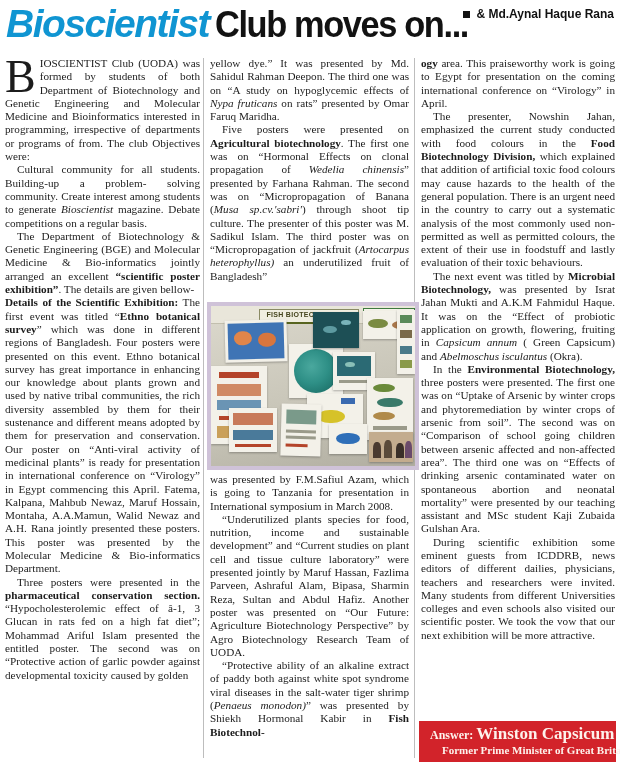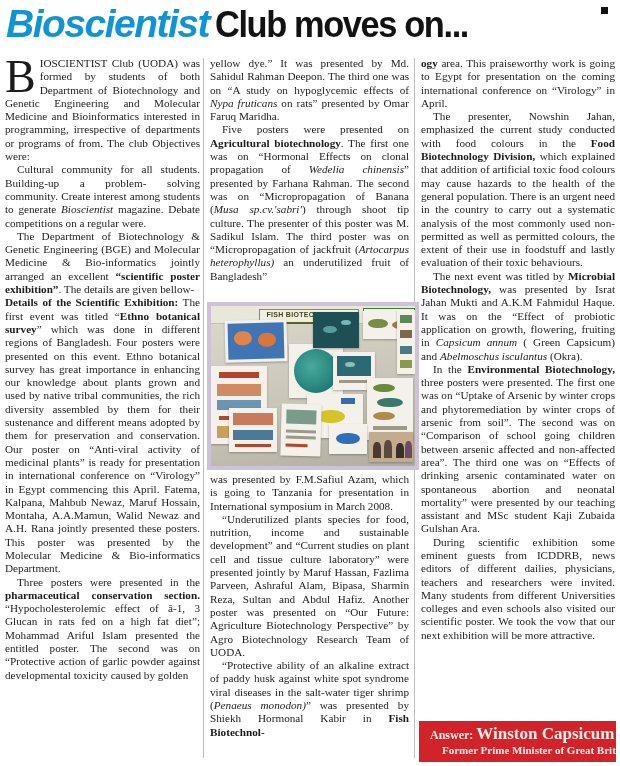--- a/index.html
+++ b/index.html
@@ -55,42 +55,43 @@
 </head>
 <body>
 
 <div class="page">
 
   <div class="header">
     <span class="brand">Bioscientist</span><span class="title">Club moves on...</span>
     <div class="authors">
       <span class="square"></span>
       <div class="author-lines">
+        <div>&amp; Md.Aynal Haque Rana</div>
       </div>
     </div>
   </div>
 
   <div class="vrule r1"></div>
   <div class="vrule r2"></div>
 
   <div class="col col1">
       <p class="para ni"><span class="dropcap">B</span><span>IOSCIENTIST Club (UODA) was formed by students of both Department of Biotechnology and Genetic Engineering and Molecular Medicine and Bioinformatics interested in programming, irrespective of departments or programs of from. The club Objectives were:</span></p>
-      <p class="para"><span>Cultural community for all students.  Building-up a problem- solving community.  Create interest among students to generate </span><span class="i">Bioscientist</span><span> magazine.  Debate competitions on a regular were.</span></p>
+      <p class="para"><span>Cultural community for all students.  Building-up a problem- solving community.  Create interest among students to generate </span><span class="i">Bioscientist</span><span> magazine.  Debate competitions on a regular basis.</span></p>
       <p class="para"><span>The Department of Biotechnology &amp; Genetic Engineering (BGE) and Molecular Medicine &amp; Bio-informatics jointly arranged an excellent </span><span class="b">“scientific poster exhibition”</span><span>. The details are given bellow-</span></p>
       <p class="para ni"><span class="b">Details of the Scientific Exhibition:</span><span> The first event was titled “</span><span class="b">Ethno botanical survey</span><span>” which was  done in different regions of Bangladesh. Four posters were presented on this event. Ethno botanical survey has great importance in enhancing our knowledge about plants grown and used by native tribal communities, the rich diversity assembled by them for their sustenance and different means adopted by them for preservation and conservation. Our poster on “Anti-viral activity of medicinal plants” is ready for presentation in international conference on “Virology” in Egypt commencing this April. Fatema, Kalpana, Mahbub Newaz, Maruf Hossain, Montaha, A.A.Mamun, Walid Newaz and A.H. Rana jointly presented these posters. This poster was presented by the Molecular Medicine &amp; Bio-informatics Department.</span></p>
       <p class="para"><span>Three posters were presented in the </span><span class="b">pharmaceutical conservation section.</span><span>  “Hypocholesterolemic effect of â-1, 3 Glucan in rats fed on a high fat diet”; Mohammad Ariful Islam presented the entitled poster. The second was on “Protective action of garlic powder against developmental toxicity caused by golden</span></p>
     </div>
   <div class="col col2a">
       <p class="para ni"><span>yellow dye.” It was presented by Md. Sahidul Rahman Deepon. The third one was on “A study on hypoglycemic effects of </span><span class="i">Nypa fruticans</span><span> on rats” presented by Omar Faruq Maridha.</span></p>
       <p class="para"><span>Five posters were presented on </span><span class="b">Agricultural biotechnology</span><span>. The first one was on “Hormonal Effects on clonal propagation of </span><span class="i">Wedelia chinensis</span><span>” presented by Farhana Rahman. The second was on “Micropropagation of Banana (</span><span class="i">Musa sp.cv.'sabri'</span><span>) through shoot tip culture. The presenter of this poster was M. Sadikul Islam. The third poster was on “Micropropagation of jackfruit (</span><span class="i">Artocarpus heterophyllus)</span><span> an underutilized fruit of Bangladesh”</span></p>
     </div>
   <div class="col col2b">
       <p class="para ni"><span>was presented by F.M.Safiul Azam, which is going to Tanzania for presentation in International symposium in March 2008.</span></p>
       <p class="para"><span>“Underutilized plants species for food, nutrition, income and sustainable development” and “Current studies on plant cell and tissue culture laboratory” were presented jointly by Maruf Hassan, Fazlima Parveen, Ashraful Alam, Bipasa, Sharmin Reza, Sultan and Abdul Hafiz. Another poster was presented on “Our Future: Agriculture Biotechnology Perspective” by Agro Biotechnology Research Team of UODA.</span></p>
-      <p class="para"><span>“Protective ability of an alkaline extract of paddy husk against white spot syndrome viral diseases in the salt-water tiger shrimp (</span><span class="i">Penaeus monodon)</span><span>” was presented by Shiekh Hormonal Kabir in </span><span class="b">Fish Biotechnol-</span></p>
+      <p class="para"><span>“Protective ability of an alkaline extract of paddy both against white spot syndrome viral diseases in the salt-water tiger shrimp (</span><span class="i">Penaeus monodon)</span><span>” was presented by Shiekh Hormonal Kabir in </span><span class="b">Fish Biotechnol-</span></p>
     </div>
   <div class="col col3">
       <p class="para ni"><span class="b">ogy</span><span> area. This praiseworthy work is going to Egypt for presentation on the coming international conference on “Virology” in April.</span></p>
       <p class="para"><span>The presenter, Nowshin Jahan, emphasized the current study conducted with food colours in the </span><span class="b">Food Biotechnology Division,</span><span> which explained that addition of artificial toxic food colours may cause hazards to the health of the general population. There is an urgent need in the country to carry out a systematic analysis of the most commonly used non-permitted as well as permitted colours, the extent of their use in foodstuff and lastly evaluation of their toxic behaviours.</span></p>
       <p class="para"><span>The next event was titled by </span><span class="b">Microbial Biotechnology,</span><span> was presented by Israt Jahan Mukti and A.K.M Fahmidul Haque. It was on the “Effect of probiotic application on growth, flowering, fruiting in </span><span class="i">Capsicum annum</span><span> ( Green Capsicum) and </span><span class="i">Abelmoschus isculantus</span><span> (Okra).</span></p>
       <p class="para"><span>In the </span><span class="b">Environmental Biotechnology,</span><span> three posters were presented. The first one was on “Uptake of Arsenic by winter crops and phytoremediation by winter crops of arsenic from soil”. The second was on “Comparison of school going children between arsenic affected and non-affected area”. The third one was on “Effects of drinking arsenic contaminated water on spontaneous abortion and neonatal mortality” were presented by our teaching assistant and MSc student Kaji Zubaida Gulshan Ara.</span></p>
       <p class="para"><span>During scientific exhibition some eminent guests from ICDDRB, news editors of different dailies, physicians, teachers and researchers were invited. Many students from different Universities colleges and even schools also visited our scientific poster. We took the vow that our next exhibition will be more attractive.</span></p>
     </div>
 
   <div class="photo">

